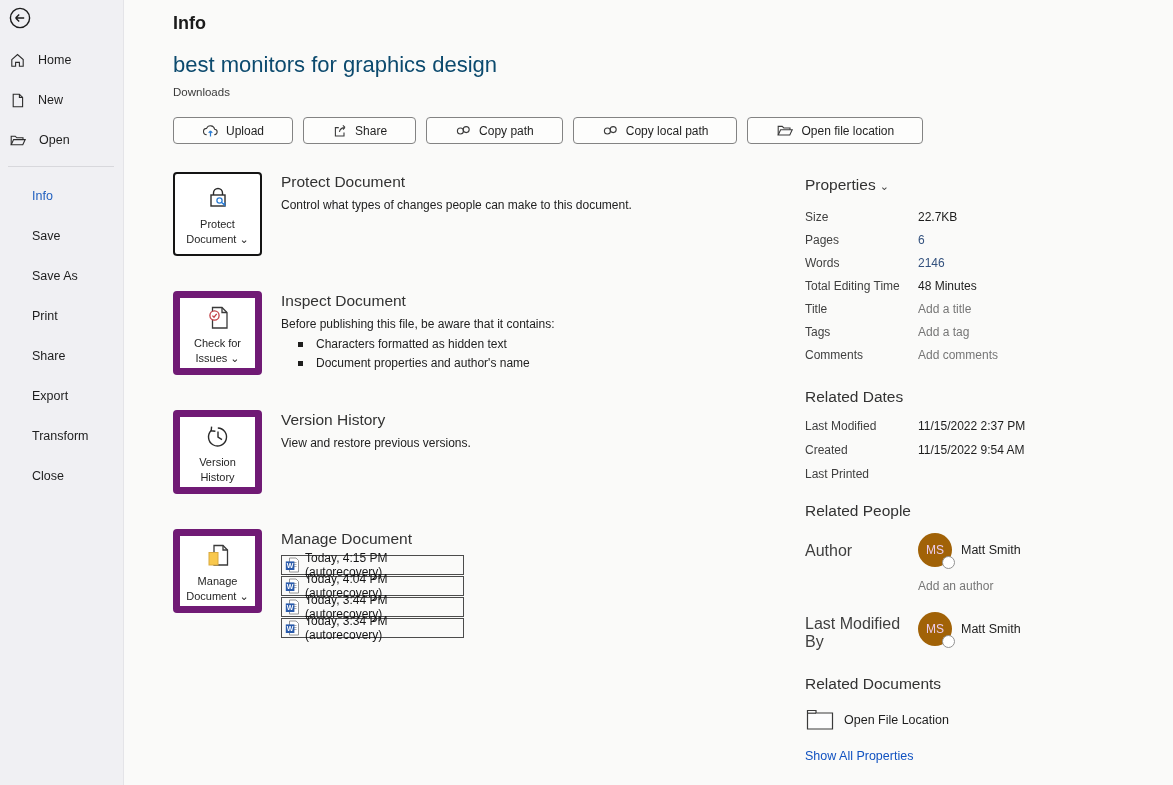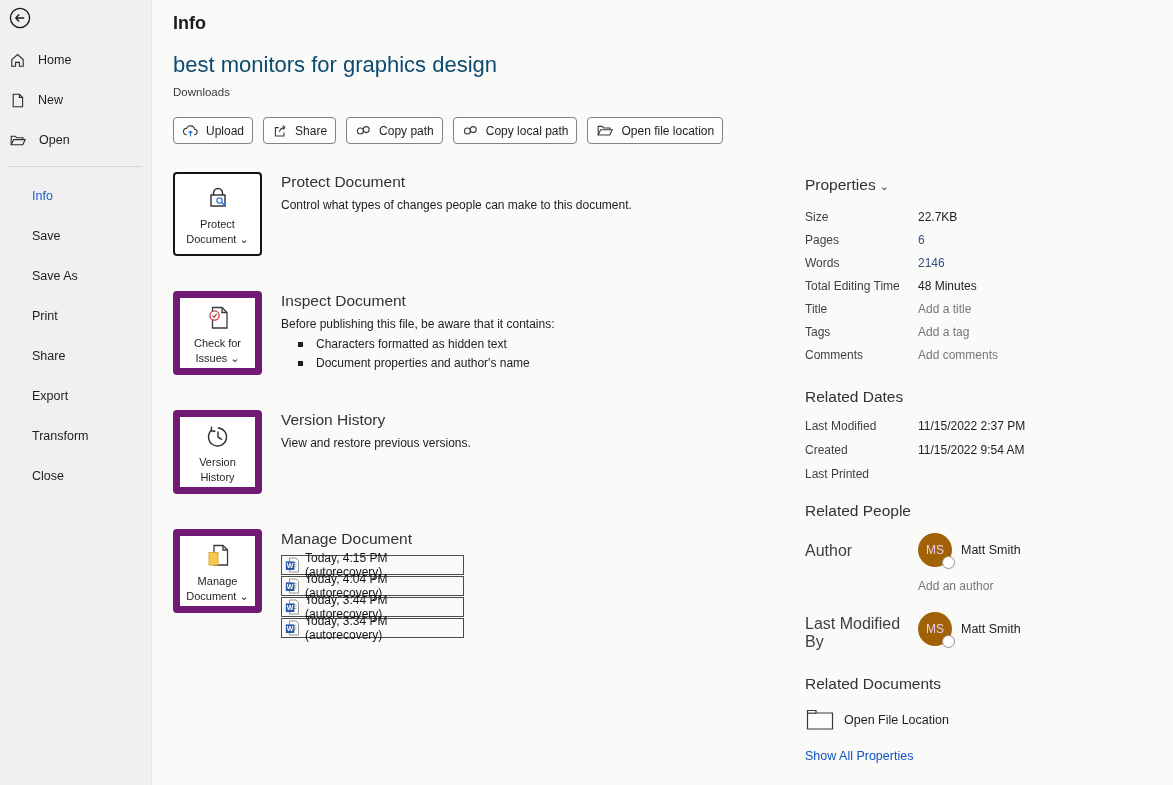--- a/index.html
+++ b/index.html
@@ -6,21 +6,21 @@
   html,body { width:1173px; height:785px; }
   body {
     font-family: "Liberation Sans", sans-serif;
     background:#fafaf9;
     color:#1f1f1f;
     overflow:hidden;
     position:relative;
   }
   
   .sidebar {
-    position:absolute; left:0; top:0; width:152px; height:785px;
+    position:absolute; left:0; top:0; width:124px; height:785px;
     background:#f0f0f3; border-right:1px solid #e4e4e8;
   }
   .back-btn {
     position:absolute; left:8px; top:6px; width:24px; height:24px;
     background:transparent; border:none; cursor:pointer; padding:0;
   }
   .side-top { position:absolute; left:0; top:40px; width:100%; }
   .side-top-item {
     height:40px; display:flex; align-items:center; gap:12px;
     padding-left:9px; font-size:12.5px; color:#1d1d1d; cursor:pointer;
@@ -33,21 +33,21 @@
   }
   .side-menu-item.selected { color:#2160bf; }
   
   .main { position:absolute; left:127px; top:0; right:0; bottom:0; }
   .page-title { position:absolute; left:46px; top:13px; font-size:18px; font-weight:700; color:#1b1b1b; }
   .doc-title  { position:absolute; left:46px; top:52px; font-size:22px; font-weight:400; color:#0c4a6e; }
   .doc-loc    { position:absolute; left:46px; top:86px; font-size:11.5px; color:#3a3a3a; }
   .toolbar { position:absolute; left:46px; top:117px; display:flex; gap:10px; }
   .tb-btn {
     height:27px; display:inline-flex; align-items:center; gap:7px;
-    padding:0 8px; border:1px solid #838383; border-radius:4px;
+    padding:0 28px; border:1px solid #838383; border-radius:4px;
     background:rgba(255,255,255,0.55); font-size:12px; color:#1f1f1f;
     font-family:"Liberation Sans",sans-serif; cursor:pointer;
   }
   
   .sections { position:absolute; left:46px; top:172px; width:590px; }
   .section { display:flex; margin-bottom:35px; }
   .tile {
     width:89px; height:84px; flex:0 0 89px;
     background:#fff; border:7px solid #701a75; border-radius:4px;
     display:flex; flex-direction:column; align-items:center; justify-content:center;

